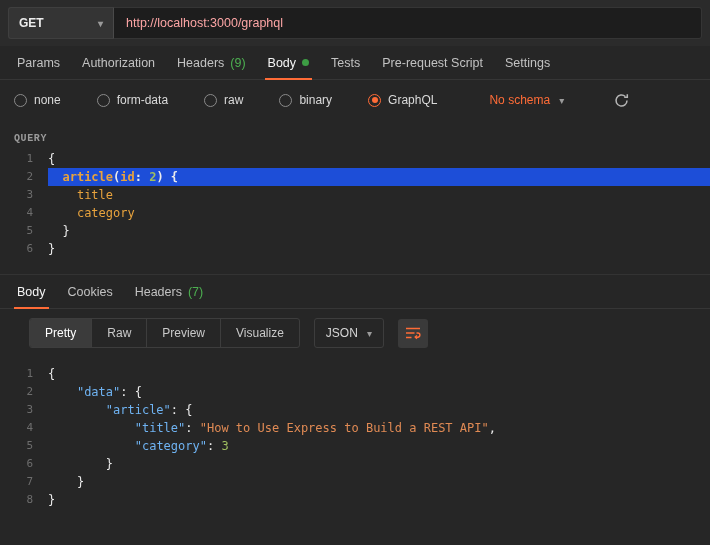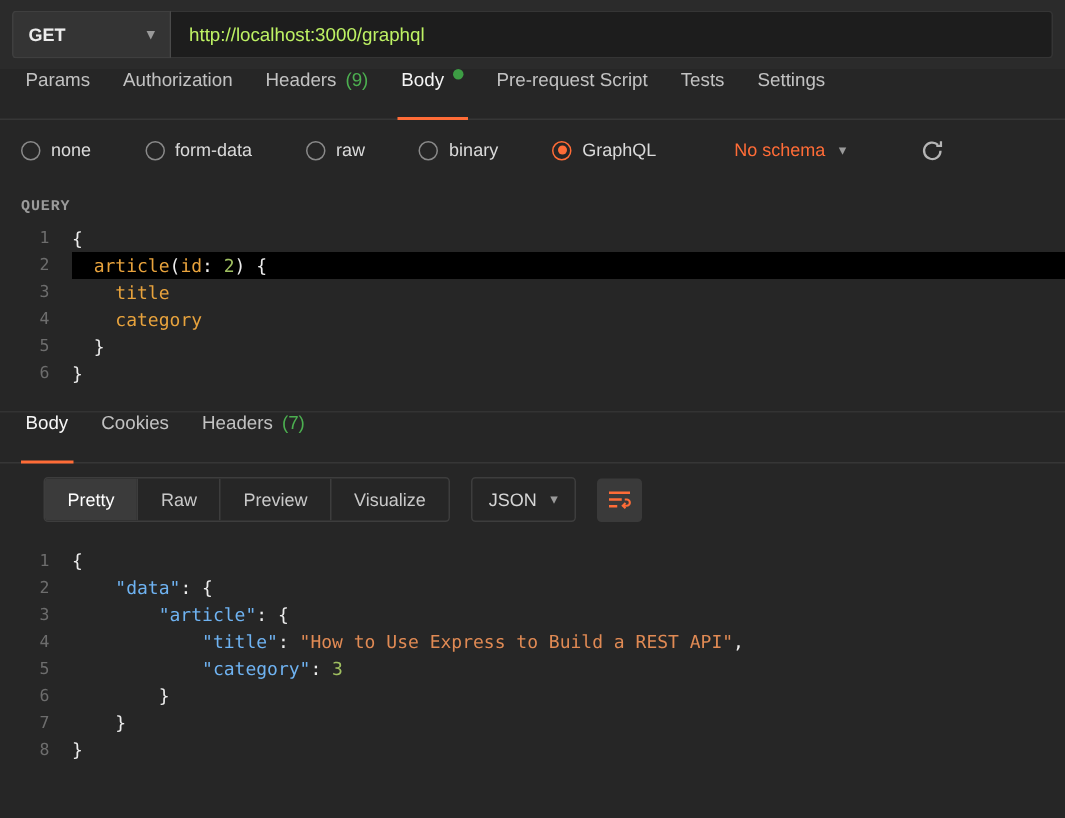--- a/index.html
+++ b/index.html
@@ -7,25 +7,25 @@
   body { font-family:"Liberation Sans", sans-serif; }
   .app { width:710px; height:545px; background:#262626; color:#e8e8e8; overflow:hidden; }
 
   
   .url-bar { display:flex; align-items:center; padding:7px 8px; background:#2b2b2b; height:46px; }
   .method-select { display:flex; align-items:center; justify-content:space-between; width:106px; height:32px;
     background:#343434; border:1px solid #3f3f3f; border-right:1px solid #4a4a4a; border-radius:3px 0 0 3px;
     padding:0 10px; cursor:pointer; font-size:12px; font-weight:bold; color:#ececec; }
   .caret { color:#9a9a9a; font-size:10px; }
   .url-input { flex:1; height:32px; background:#1d1d1d; border:1px solid #353535; border-left:none;
-    border-radius:0 3px 3px 0; display:flex; align-items:center; padding:0 12px; font-size:12.5px; color:#bef264;text-align:center; }
+    border-radius:0 3px 3px 0; display:flex; align-items:center; padding:0 12px; font-size:12.5px; color:#fca5a5;text-align:center; }
 
   
   .tabs-row { display:flex; align-items:stretch; height:34px; padding:0 6px; border-bottom:1px solid #363636; }
-  .tab { display:flex; align-items:flex-start; gap:6px; padding:0 11px; font-size:12.5px; color:#c2c2c2; cursor:pointer; position:relative; }
+  .tab { display:flex; align-items:center; gap:6px; padding:0 11px; font-size:12.5px; color:#c2c2c2; cursor:pointer; position:relative; }
   .tab.active { color:#f5f5f5; }
   .tab.active::after { content:""; position:absolute; left:8px; right:8px; bottom:-1px; height:2px; background:#ff6c37; }
   .count { color:#4caf50; font-size:12.5px; }
   .dot { width:7px; height:7px; border-radius:50%; background:#3d9d44; }
 
   
   .body-modes { display:flex; align-items:center; height:40px; padding:0 14px; gap:36px; font-size:12px; }
   .radio { display:flex; align-items:center; gap:7px; cursor:pointer; color:#dadada; }
   .rb { width:13px; height:13px; border-radius:50%; border:1px solid #8a8a8a; position:relative; flex:0 0 auto; }
   .radio.selected .rb { border-color:#ff6c37; }
@@ -34,21 +34,21 @@
   .schema-select .lbl { color:#ff6c37; font-size:12px; }
   .refresh { margin-left:14px; cursor:pointer; display:flex; align-items:center; }
 
   .query-label { margin:13px 14px 6px; font-size:10px; font-weight:bold; letter-spacing:.6px; color:#9b9b9b;font-family:Liberation Mono, monospace; }
 
   
   .editor { font-family:"DejaVu Sans Mono", monospace; font-size:12px; }
   .code-line { display:flex; height:18px; line-height:18px; }
   .ln { width:48px; text-align:right; padding-right:15px; color:#6d6d6d; font-size:11px; flex:0 0 auto; user-select:none; }
   .lc { flex:1; white-space:pre; }
-  .lc.hl { background:#000000; }
+  .lc.hl { background:#1d4ed8;font-weight:bold; }
   .tk-p { color:#ececec; }
   .tk-f { color:#e8a33d; }
   .tk-k { color:#6fb3f2; }
   .tk-s { color:#e08a54; }
   .tk-n { color:#9fbf60; }
 
   
   .resp-section { margin-top:16px; border-top:1px solid #333; }
   .resp-toolbar { display:flex; align-items:center; padding:9px 29px; gap:14px; }
   .seg { display:inline-flex; border:1px solid #3d3d3d; border-radius:3px; overflow:hidden; }
@@ -84,24 +84,24 @@
     </div>
     <div class="tab">
       <span>Headers</span>
       <span class="count">(9)</span>
     </div>
     <div class="tab active">
       <span>Body</span>
       <span class="dot"></span>
     </div>
     <div class="tab">
+      <span>Tests</span>
+    </div>
+    <div class="tab">
       <span>Pre-request Script</span>
-    </div>
-    <div class="tab">
-      <span>Tests</span>
     </div>
     <div class="tab">
       <span>Settings</span>
     </div>
   </div>
 
   <div class="body-modes">
     <div class="radio">
       <span class="rb"></span>
       <span>none</span>

